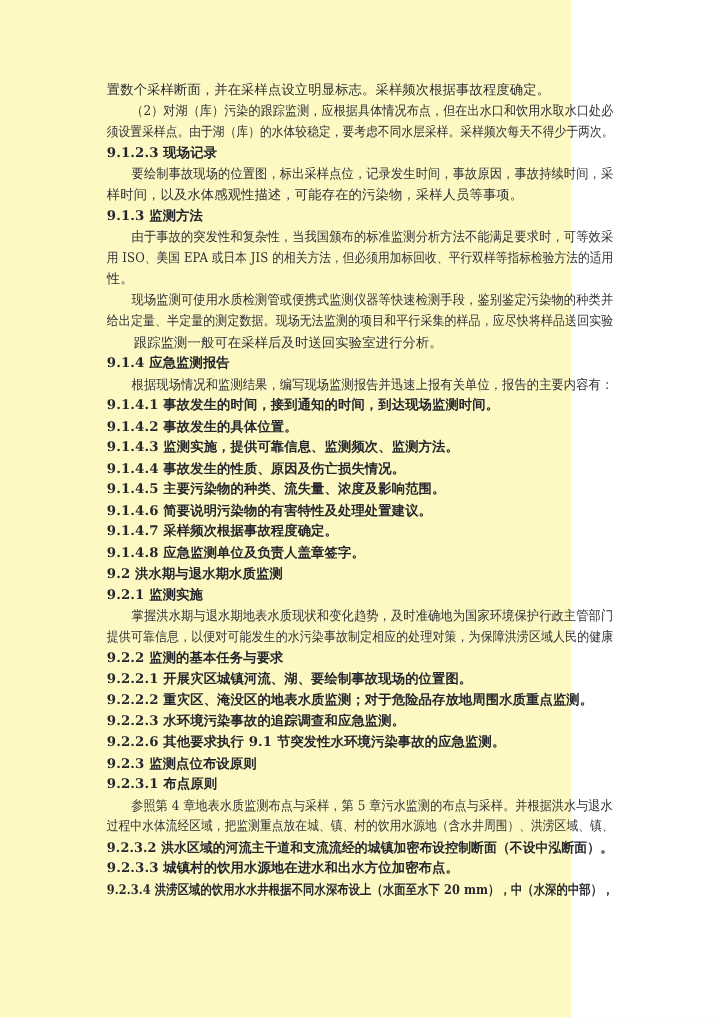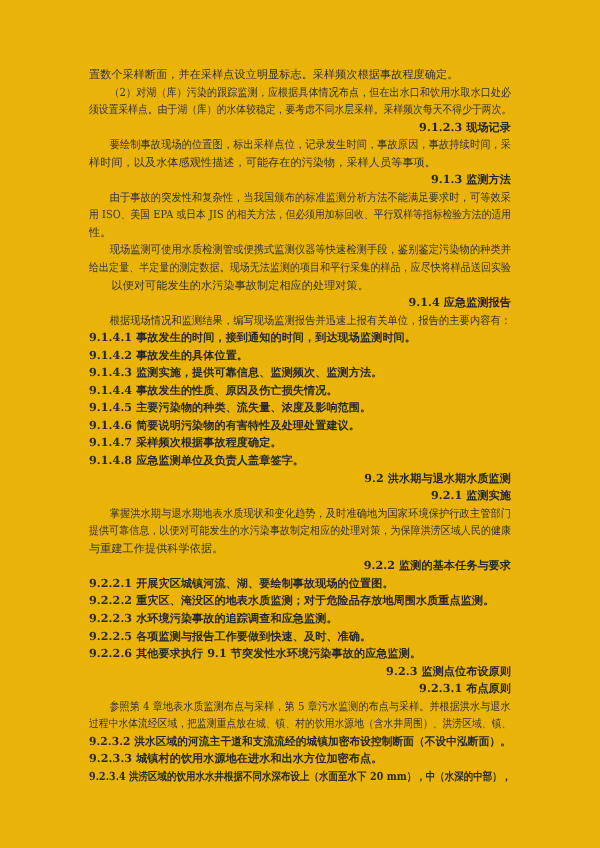--- a/index.html
+++ b/index.html
@@ -8,23 +8,23 @@
     background: #ffffff;
   }
   body {
     width: 600px;
     height: 848px;
     overflow: hidden;
     font-family: "DejaVu Serif", "Liberation Serif", serif;
   }
   .page {
     position: relative;
-    width: 600px;
+    width: 476px;
     height: 848px;
-    background: #eab308;
+    background: #fef9c3;
     box-sizing: border-box;
     text-decoration: underline;
   }
   .content {
     position: absolute;
     left: 89px;
     top: 66px;
     width: 422px;
   }
   .line {
@@ -36,21 +36,20 @@
     font-weight: 400;
     text-rendering: geometricPrecision;
   }
   
   .indent {
     text-indent: 22.5px;
   }
   .heading {
     font-weight: 700;
     color: #24262b;
-    text-align: right;
   }
   .itemline {
     font-weight: 700;
     color: #26282d;
   }
 </style>
 </head>
 <body>
 
 <div class="page">
@@ -60,41 +59,39 @@
       <div class="line" style="transform-origin: left center; transform: scaleX(0.877339);">须设置采样点。由于湖（库）的水体较稳定，要考虑不同水层采样。采样频次每天不得少于两次。</div>
       <div class="line heading">9.1.2.3  现场记录</div>
       <div class="line indent" style="transform-origin: left center; transform: scaleX(0.91939);">要绘制事故现场的位置图，标出采样点位，记录发生时间，事故原因，事故持续时间，采</div>
       <div class="line">样时间，以及水体感观性描述，可能存在的污染物，采样人员等事项。</div>
       <div class="line heading">9.1.3  监测方法</div>
       <div class="line indent" style="transform-origin: left center; transform: scaleX(0.91939);">由于事故的突发性和复杂性，当我国颁布的标准监测分析方法不能满足要求时，可等效采</div>
       <div class="line" style="transform-origin: left center; transform: scaleX(0.875519);">用 ISO、美国 EPA 或日本 JIS 的相关方法，但必须用加标回收、平行双样等指标检验方法的适用</div>
       <div class="line">性。</div>
       <div class="line indent" style="transform-origin: left center; transform: scaleX(0.91939);">现场监测可使用水质检测管或便携式监测仪器等快速检测手段，鉴别鉴定污染物的种类并</div>
       <div class="line" style="transform-origin: left center; transform: scaleX(0.897872);">给出定量、半定量的测定数据。现场无法监测的项目和平行采集的样品，应尽快将样品送回实验</div>
-      <div class="line indent">以便对可能发生的水污染事故制定相应的处理对策。</div>
+      <div class="line indent">跟踪监测一般可在采样后及时送回实验室进行分析。</div>
       <div class="line heading">9.1.4  应急监测报告</div>
       <div class="line indent" style="transform-origin: left center; transform: scaleX(0.91939);">根据现场情况和监测结果，编写现场监测报告并迅速上报有关单位，报告的主要内容有：</div>
       <div class="line itemline">9.1.4.1  事故发生的时间，接到通知的时间，到达现场监测时间。</div>
       <div class="line itemline">9.1.4.2  事故发生的具体位置。</div>
       <div class="line itemline">9.1.4.3  监测实施，提供可靠信息、监测频次、监测方法。</div>
       <div class="line itemline">9.1.4.4  事故发生的性质、原因及伤亡损失情况。</div>
       <div class="line itemline">9.1.4.5  主要污染物的种类、流失量、浓度及影响范围。</div>
       <div class="line itemline">9.1.4.6  简要说明污染物的有害特性及处理处置建议。</div>
       <div class="line itemline">9.1.4.7  采样频次根据事故程度确定。</div>
       <div class="line itemline">9.1.4.8  应急监测单位及负责人盖章签字。</div>
       <div class="line heading">9.2  洪水期与退水期水质监测</div>
       <div class="line heading">9.2.1  监测实施</div>
       <div class="line indent" style="transform-origin: left center; transform: scaleX(0.91939);">掌握洪水期与退水期地表水质现状和变化趋势，及时准确地为国家环境保护行政主管部门</div>
       <div class="line" style="transform-origin: left center; transform: scaleX(0.897872);">提供可靠信息，以便对可能发生的水污染事故制定相应的处理对策，为保障洪涝区域人民的健康</div>
-      <div class="line">与重建工作提供科学依据。</div>
       <div class="line heading">9.2.2  监测的基本任务与要求</div>
       <div class="line itemline">9.2.2.1  开展灾区城镇河流、湖、要绘制事故现场的位置图。</div>
       <div class="line itemline">9.2.2.2  重灾区、淹没区的地表水质监测；对于危险品存放地周围水质重点监测。</div>
       <div class="line itemline">9.2.2.3  水环境污染事故的追踪调查和应急监测。</div>
-      <div class="line itemline">9.2.2.5  各项监测与报告工作要做到快速、及时、准确。</div>
       <div class="line itemline">9.2.2.6  其他要求执行 9.1 节突发性水环境污染事故的应急监测。</div>
       <div class="line heading">9.2.3  监测点位布设原则</div>
       <div class="line heading">9.2.3.1  布点原则</div>
       <div class="line indent" style="transform-origin: left center; transform: scaleX(0.905579);">参照第 4 章地表水质监测布点与采样，第 5 章污水监测的布点与采样。并根据洪水与退水</div>
       <div class="line" style="transform-origin: left center; transform: scaleX(0.877339);">过程中水体流经区域，把监测重点放在城、镇、村的饮用水源地（含水井周围）、洪涝区域、镇、</div>
       <div class="line itemline" style="transform-origin: left center; transform: scaleX(0.961276);">9.2.3.2  洪水区域的河流主干道和支流流经的城镇加密布设控制断面（不设中泓断面）。</div>
       <div class="line itemline">9.2.3.3  城镇村的饮用水源地在进水和出水方位加密布点。</div>
       <div class="line itemline" style="transform-origin: left center; transform: scaleX(0.849095);">9.2.3.4  洪涝区域的饮用水水井根据不同水深布设上（水面至水下 20 mm），中（水深的中部），</div>
     </div>
 </div>

